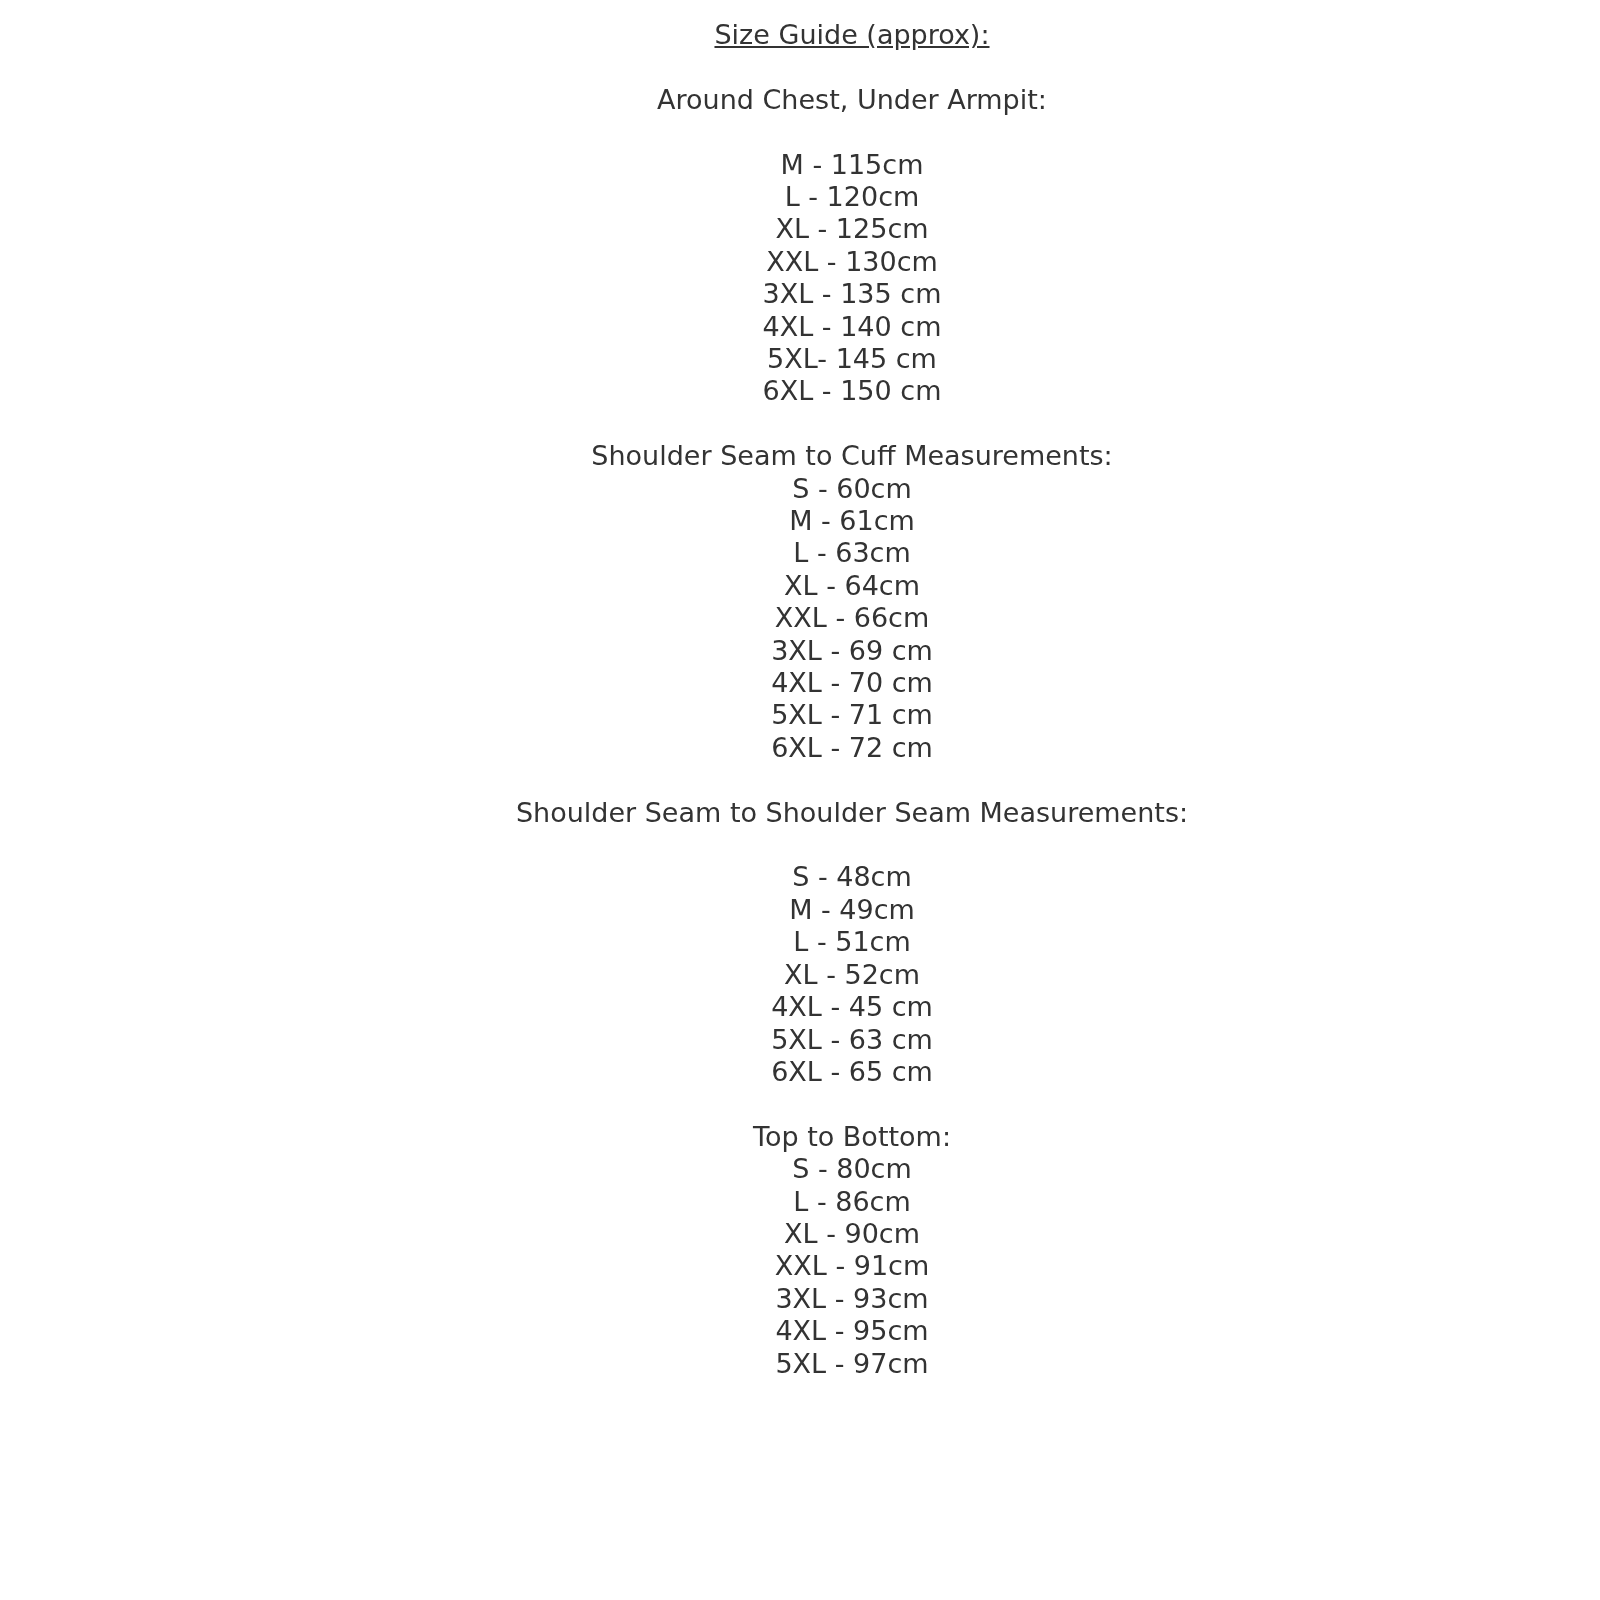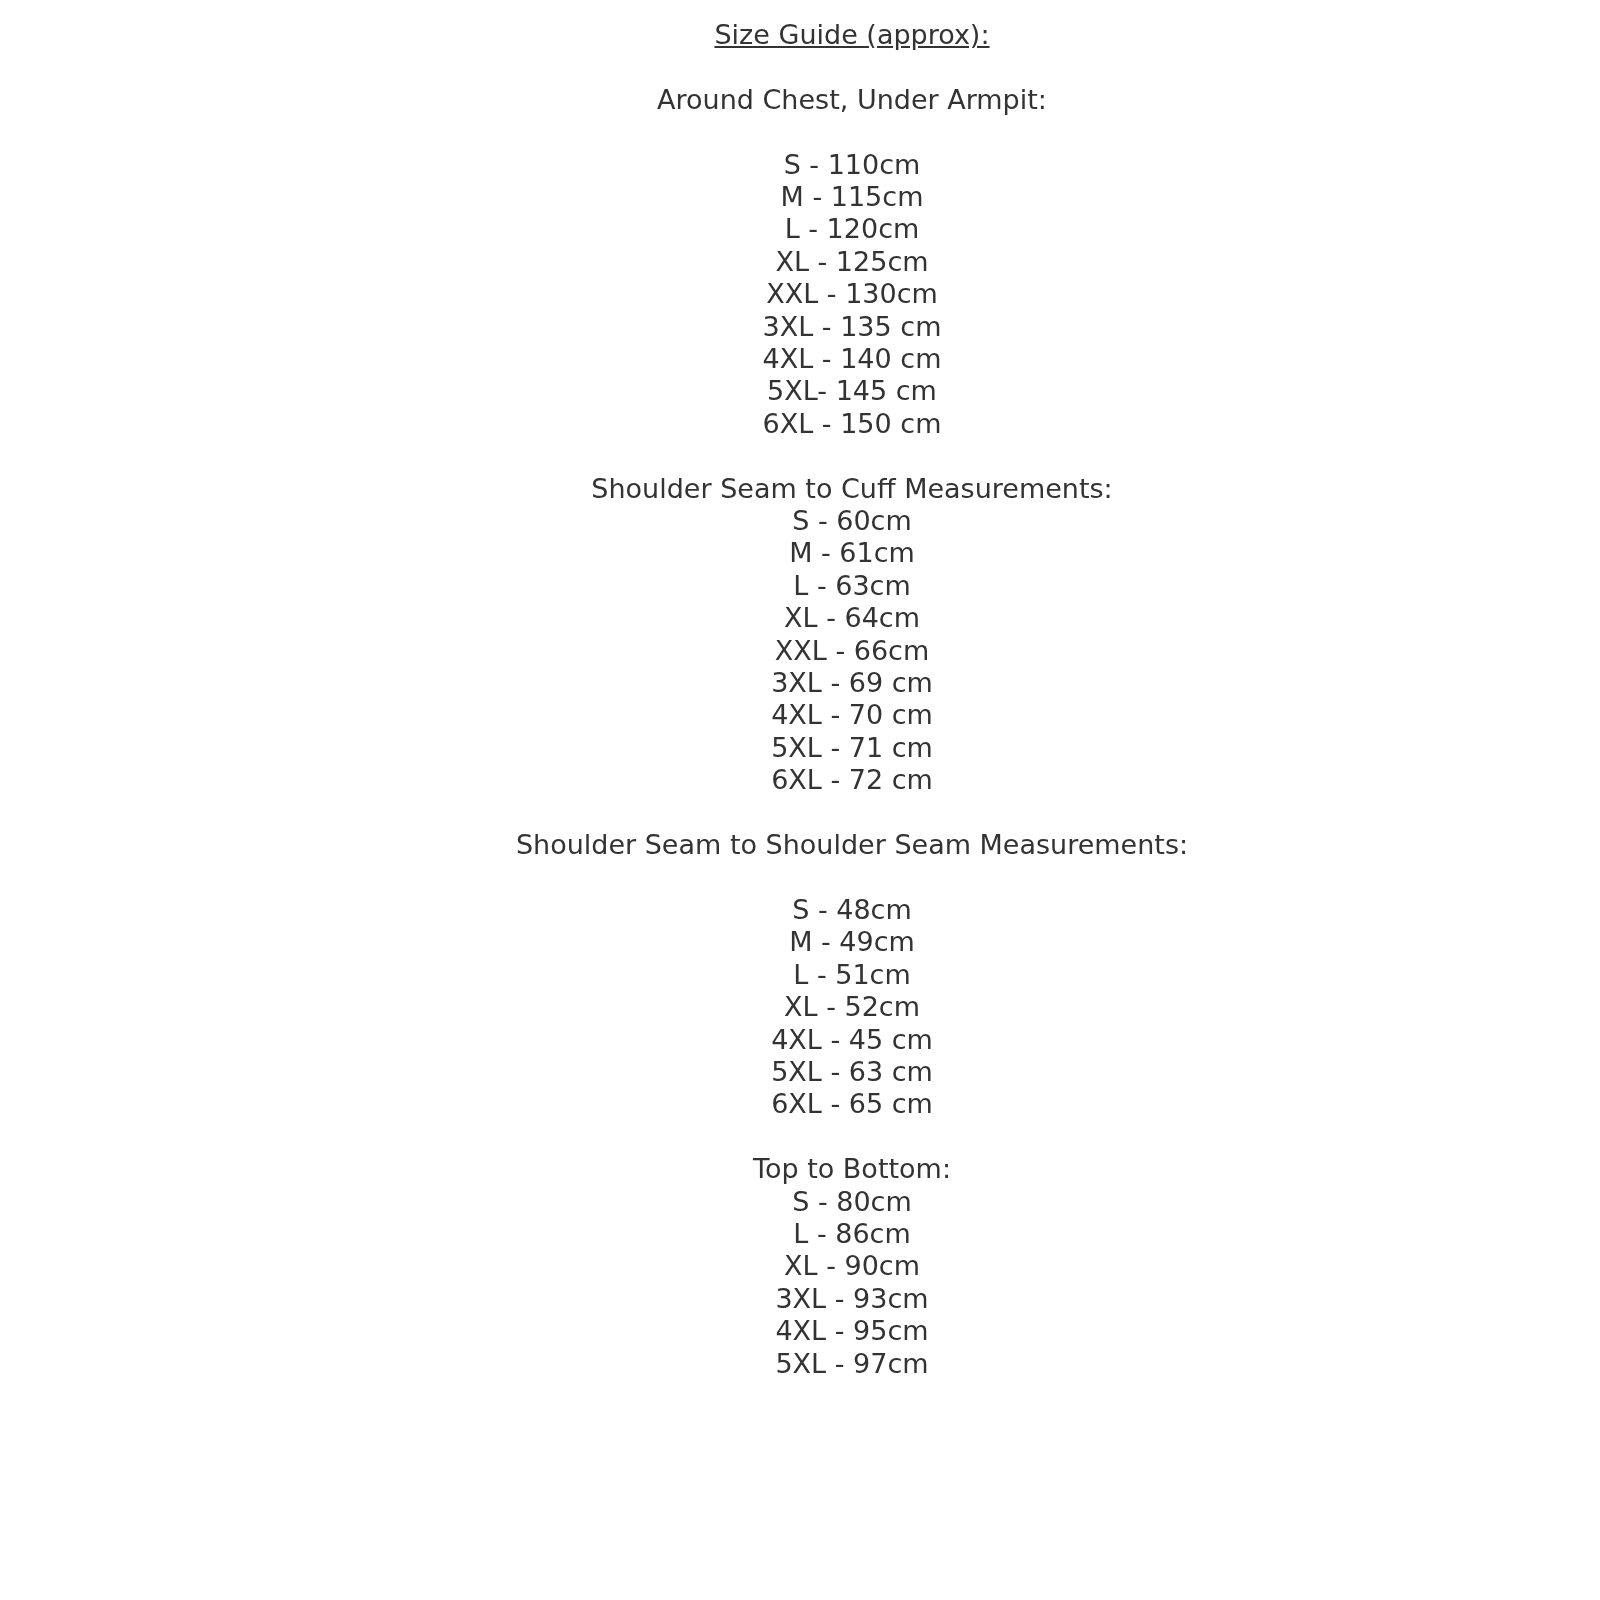--- a/index.html
+++ b/index.html
@@ -37,21 +37,20 @@
 <body>
 
 <div class="page">
 
   <div class="line title">Size Guide (approx):</div>
   <div class="sp"></div>
 
   <section>
     <div class="line heading">Around Chest, Under Armpit:</div>
     <div class="sp"></div>
-    <div class="line">S - 110cm</div>
     <div class="line">M - 115cm</div>
     <div class="line">L - 120cm</div>
     <div class="line">XL - 125cm</div>
     <div class="line">XXL - 130cm</div>
     <div class="line">3XL - 135 cm</div>
     <div class="line">4XL - 140 cm</div>
     <div class="line">5XL- 145 cm</div>
     <div class="line">6XL - 150 cm</div>
   </section>
 
@@ -84,18 +83,19 @@
     <div class="line">6XL - 65 cm</div>
   </section>
 
   <div class="sp"></div>
 
   <section>
     <div class="line heading">Top to Bottom:</div>
     <div class="line">S - 80cm</div>
     <div class="line">L - 86cm</div>
     <div class="line">XL - 90cm</div>
+    <div class="line">XXL - 91cm</div>
     <div class="line">3XL - 93cm</div>
     <div class="line">4XL - 95cm</div>
     <div class="line">5XL - 97cm</div>
   </section>
 
 </div>
 
 </body></html>

